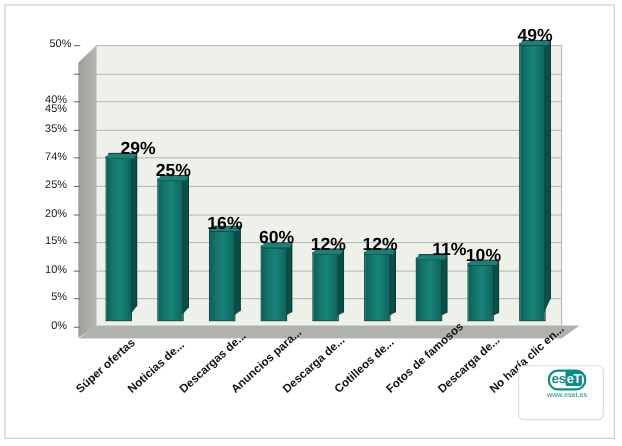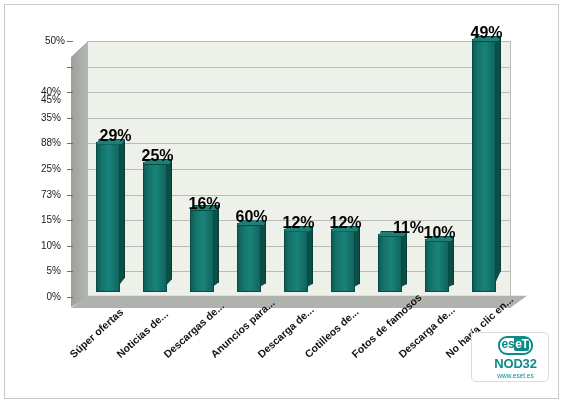--- a/index.html
+++ b/index.html
@@ -230,23 +230,23 @@
 </head>
 <body>
 
 <div id="chart-frame">
 
   <div id="y-axis-labels">
       <div class="axis-tick-label" style="top: -6px; right: 0; padding-left: 44px;">50%</div>
       <div class="axis-tick-label" style="top: 19.6px; right: 4px; margin-top: 33px;">45%</div>
       <div class="axis-tick-label" style="top: 45.2px; right: 4px;">40%</div>
       <div class="axis-tick-label" style="top: 70.8px; right: 4px;">35%</div>
-      <div class="axis-tick-label" style="top: 96.4px; right: 4px;">88%</div>
+      <div class="axis-tick-label" style="top: 96.4px; right: 4px;">74%</div>
       <div class="axis-tick-label" style="top: 122px; right: 4px;">25%</div>
-      <div class="axis-tick-label" style="top: 147.6px; right: 4px;">73%</div>
+      <div class="axis-tick-label" style="top: 147.6px; right: 4px;">20%</div>
       <div class="axis-tick-label" style="top: 173.2px; right: 4px;">15%</div>
       <div class="axis-tick-label" style="top: 198.8px; right: 4px;">10%</div>
       <div class="axis-tick-label" style="top: 224.4px; right: 4px;">5%</div>
       <div class="axis-tick-label" style="top: 250px; right: 4px;">0%</div>
     </div>
 
   <div id="plot">
     <div class="panel"></div>
     <div class="left-wall"></div>
     <div id="gridlines">
@@ -261,21 +261,21 @@
         <div class="gridline" style="top: 204.8px;"></div>
         <div class="gridline" style="top: 230.4px;"></div>
         <div class="gridline" style="top: 256px;"></div>
       </div>
     <div id="bars">
         <div class="bar" style="left: 25px; top: 102.52px; width: 22px; height: 148.48px; z-index: 100;">
           <div class="side"></div>
           <div class="front"></div>
           <div class="top"></div>
         </div>
-        <div class="bar-label" style="left: 24px; width: 41px; top: 85.52px; z-index: 200;">29%</div>
+        <div class="bar-label" style="left: 34px; width: 41px; top: 85.52px; z-index: 200;">29%</div>
         <div class="bar" style="left: 72px; top: 123px; width: 22px; height: 128px; z-index: 99;">
           <div class="side"></div>
           <div class="front"></div>
           <div class="top"></div>
         </div>
         <div class="bar-label" style="left: 66px; width: 41px; top: 106px; z-index: 200;">25%</div>
         <div class="bar" style="left: 119px; top: 169.08px; width: 22px; height: 81.92px; z-index: 98;">
           <div class="side"></div>
           <div class="front"></div>
           <div class="top"></div>
@@ -330,21 +330,20 @@
       <div class="cat-label" style="left: 296.5px; top: 46px;">Cotilleos de...</div>
       <div class="cat-label" style="left: 343.5px; top: 46px;">Fotos de famosos</div>
       <div class="cat-label" style="left: 390.5px; top: 46px;">Descarga de...</div>
       <div class="cat-label" style="left: 437.5px; top: 46px;">No haría clic en...</div>
     </div>
 
   <div id="eset-logo">
     <div class="eset-pill">
       <span class="es">es</span><span class="et">eT</span>
     </div>
-    <div class="eset-nod">NOD32</div>
     <div class="eset-url">www.eset.es</div>
   </div>
 
 <div class="ytick" style="top: 36px;"></div>
     <div class="ytick" style="top: 61.6px;"></div>
     <div class="ytick" style="top: 87.2px;"></div>
     <div class="ytick" style="top: 112.8px;"></div>
     <div class="ytick" style="top: 138.4px;"></div>
     <div class="ytick" style="top: 164px;"></div>
     <div class="ytick" style="top: 189.6px;"></div>

